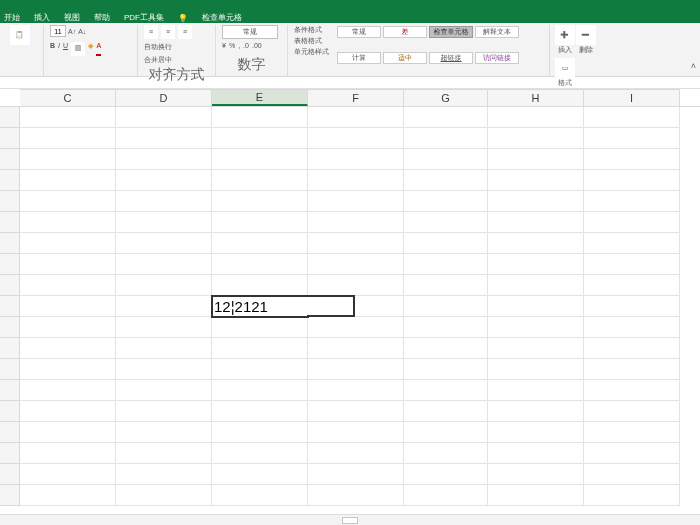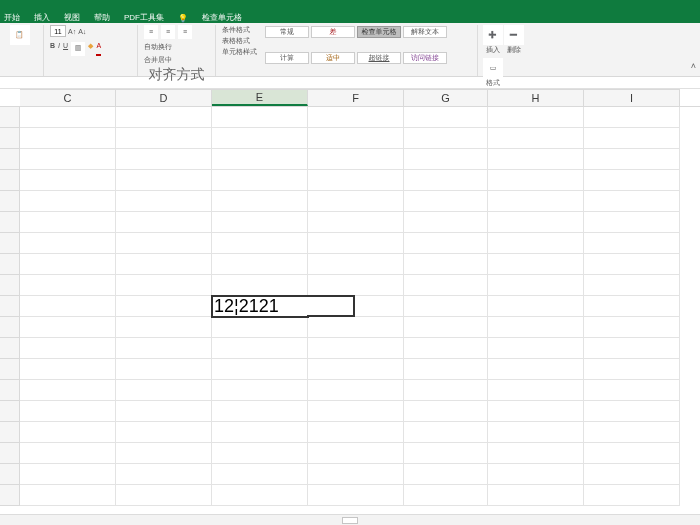--- a/index.html
+++ b/index.html
@@ -31,21 +31,21 @@
   .ch { border-right: 1px solid #d9d9d9; border-top: 1px solid #d9d9d9; background: #f5f5f5; color: #3c3c3c; font-size: 11px; display: flex; align-items: center; justify-content: center; }
   .ch.sel { background: #d9e5d6; border-bottom: 2px solid #107c41; }
   .colC { width: 96px; } .colD { width: 96px; } .colE { width: 96px; }
   .colF { width: 96px; } .colG { width: 84px; } .colH { width: 96px; } .colI { width: 96px; }
   .grid { position: relative; }
   .row { display: flex; height: 21px; }
   .rhcell { width: 20px; border-right: 1px solid #d9d9d9; border-bottom: 1px solid #d9d9d9; background: #f5f5f5; }
   .cell { border-right: 1px solid #e3e3e3; border-bottom: 1px solid #e3e3e3; background: #fff; font-size: 13px; padding: 1px 3px; display: flex; align-items: center; justify-content: flex-end; color: #222; position: relative; }
   .cell.editing { outline: 2px solid #333; outline-offset: -1px; background: #fff; z-index: 10; overflow: visible; }
   .cell.editing .overflow { position: absolute; right: -48px; top: -1px; bottom: -1px; width: 48px; background: #fff; border: 2px solid #333; border-left: none; display: flex; align-items: center; padding-right: 3px; }
-  .cell.editing input { width: 140%; border: none; outline: none; font-size: 18px; font-family: inherit; text-align: left; background: transparent; position: absolute; left: 2px; top: 1px; bottom: 1px; }
+  .cell.editing input { width: 140%; border: none; outline: none; font-size: 15px; font-family: inherit; text-align: left; background: transparent; position: absolute; left: 2px; top: 1px; bottom: 1px; }
   .statusbar { position: absolute; bottom: 0; left: 0; right: 0; height: 11px; background: #f3f3f3; border-top: 1px solid #dcdcdc; display: flex; justify-content: center; align-items: center; }
   .scroll-thumb { width: 16px; height: 7px; border: 1px solid #c5c5c5; background: #fff; }
 </style>
 </head>
 <body>
 
 <div class="titlebar">
   <div class="winbtn"></div>
   <div class="winbtn"></div>
   <div class="winbtn"></div>
@@ -88,20 +88,31 @@
   </div>
   <div class="group" style="width:78px">
     <div class="group-body">
       <div class="ico noborder">≡</div>
       <div class="ico noborder">≡</div>
       <div class="ico noborder">≡</div>
       <div class="small" style="width:100%">自动换行</div>
       <div class="small" style="width:100%">合并居中</div>
     </div>
     <div class="group-label">对齐方式</div>
+  </div>
+  <div class="group" style="width:72px">
+    <div class="group-body">
+      <div class="ico wide" style="width:56px">常规</div>
+      <span class="small">¥</span>
+      <span class="small">%</span>
+      <span class="small">,</span>
+      <span class="small">.0</span>
+      <span class="small">.00</span>
+    </div>
+    <div class="group-label">数字</div>
   </div>
   <div class="group" style="width:262px">
     <div class="group-body" style="flex-wrap:nowrap">
       <div style="display:flex;flex-direction:column;gap:1px;margin-right:4px">
         <div class="small">条件格式</div>
         <div class="small">表格格式</div>
         <div class="small">单元格样式</div>
       </div>
       <div style="display:flex;flex-wrap:wrap;width:190px">
         <div class="stylebox">常规</div>

